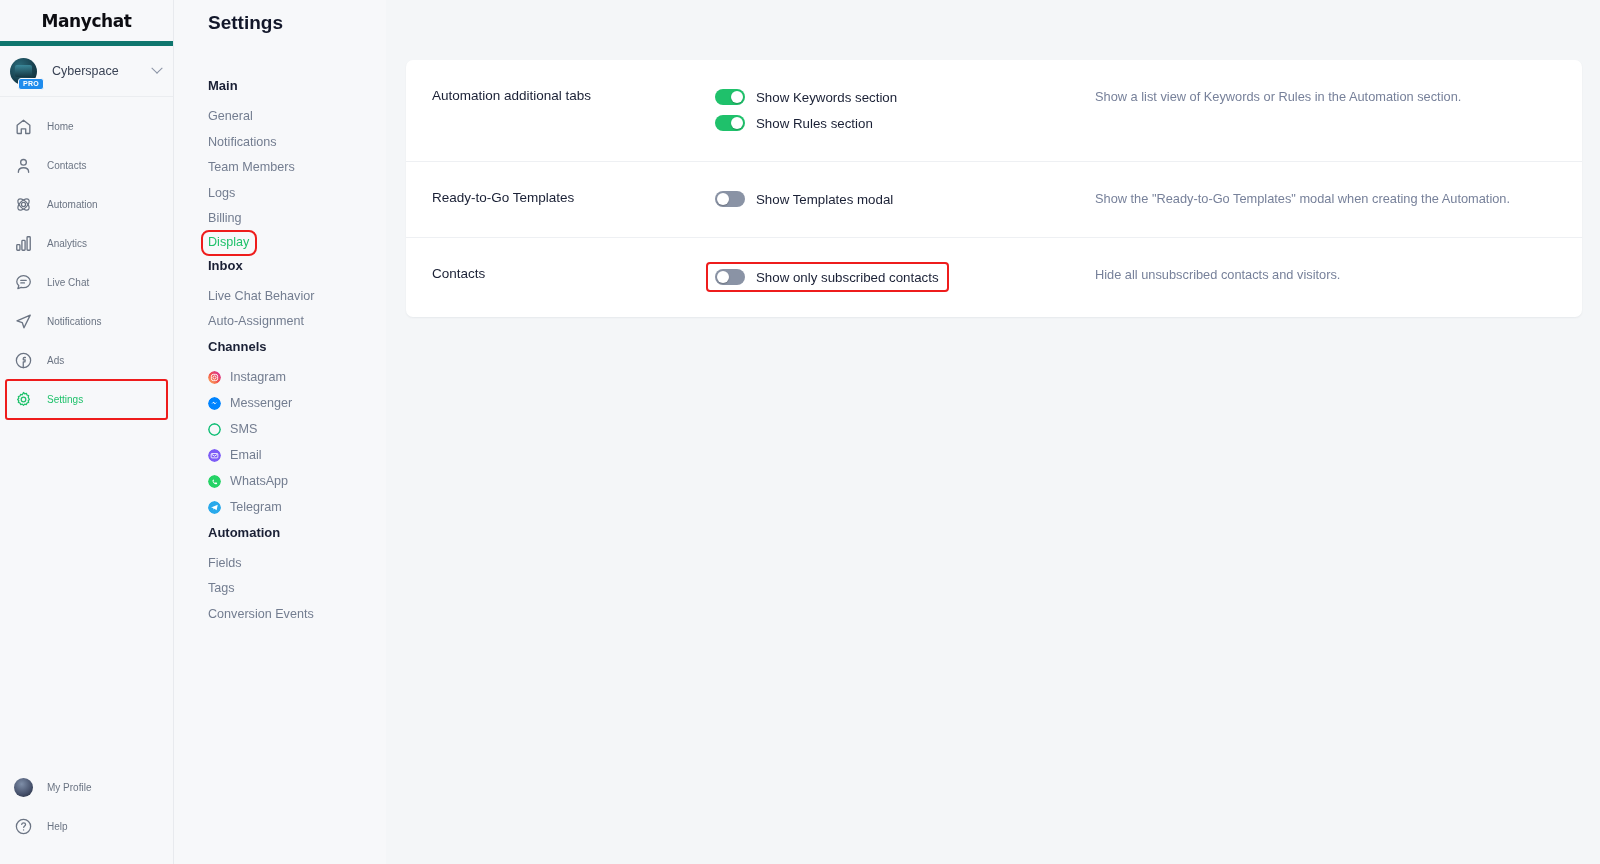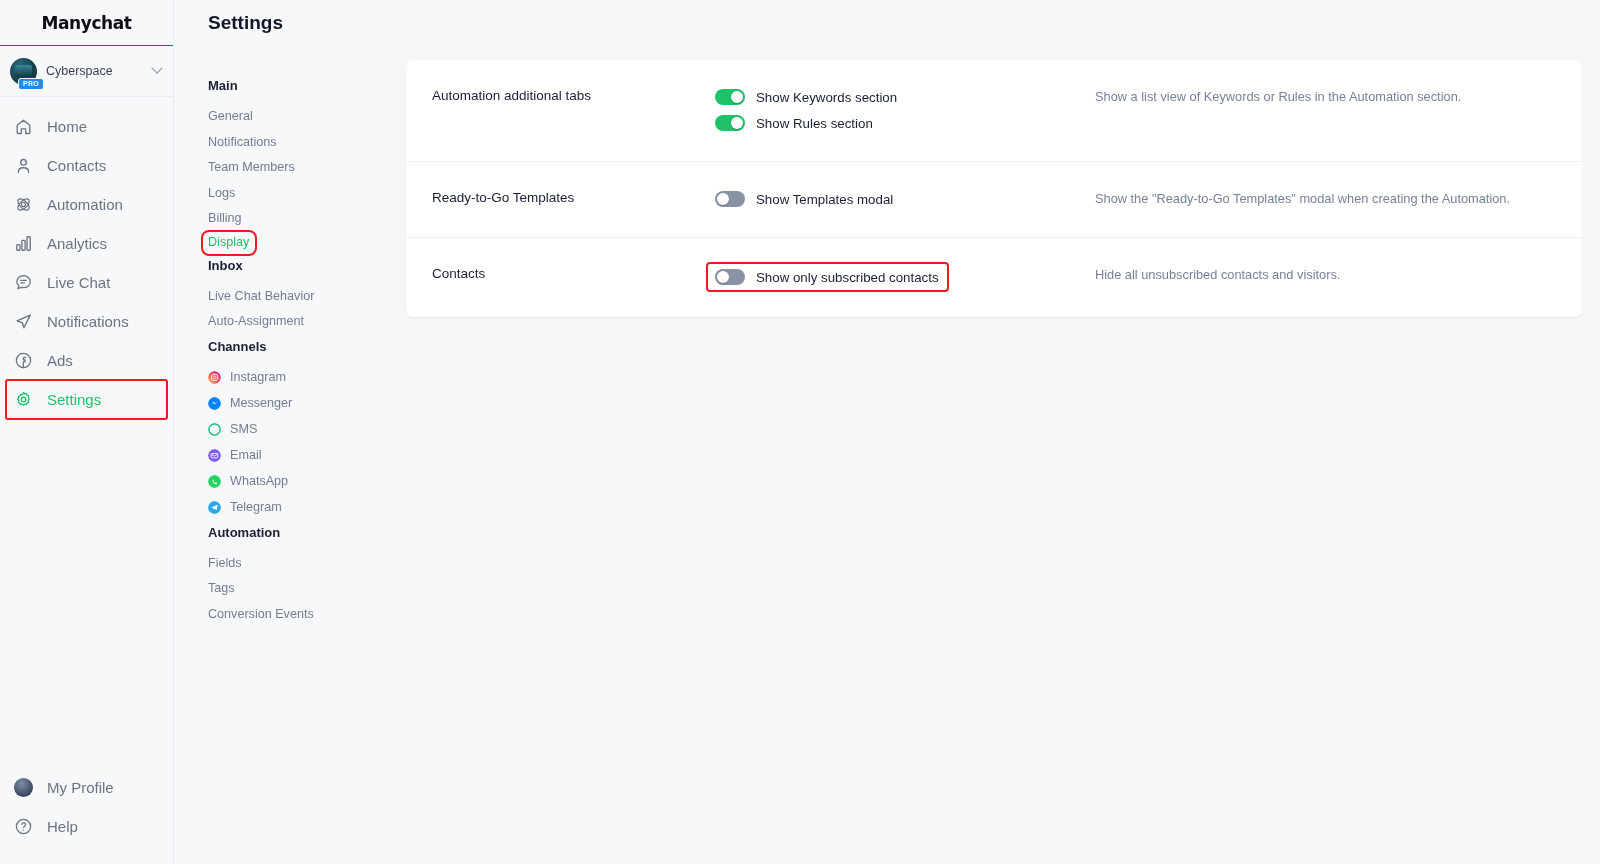--- a/index.html
+++ b/index.html
@@ -14,29 +14,29 @@
   
   .nav-rail {
     width: 174px; height: 864px;
     background: #f7f8fa;
     border-right: 1px solid #e8eaee;
     display: flex; flex-direction: column;
     position: relative; flex: 0 0 174px;
   }
   .logo-row {
     height: 46px; display: flex; align-items: center; justify-content: center;
-    border-bottom: 1px solid #0f766e;
+    border-bottom: 5px solid #0f766e;
   }
   .logo-text {
     font-family: "DejaVu Sans", sans-serif;
     font-weight: 900; font-size: 17px; letter-spacing: -0.4px;
     color: #0d0d12;
   }
   .workspace-row {
-    height: 51px; display: flex; align-items: center; gap: 9px;
+    height: 51px; display: flex; align-items: center; gap: 15px;
     padding: 0 12px 0 10px;
     border-bottom: 1px solid #ebedf0;
   }
   .ws-avatar {
     width: 27px; height: 27px; border-radius: 50%;
     background: radial-gradient(circle at 35% 30%, #2b6b7a 0%, #17414f 55%, #0d2630 100%);
     position: relative; flex: 0 0 27px;
   }
   .ws-avatar::after {
     content: ""; position: absolute; left: 5px; top: 7px;
@@ -54,21 +54,21 @@
   .ws-name { font-size: 12.5px; color: #3a4355; flex: 1; }
   .chev {
     width: 8px; height: 8px; border-right: 1.4px solid #8a93a5;
     border-bottom: 1.4px solid #8a93a5; transform: rotate(45deg) translate(-2px,-2px);
     flex: 0 0 8px;
   }
   .nav-list { padding-top: 10px; flex: 1; }
   .nav-item {
     display: flex; align-items: center; gap: 14px;
     height: 39px; padding: 0 14px; color: #6b7483;
-    font-size: 15px; cursor: pointer; position: relative;
+    font-size: 10px; cursor: pointer; position: relative;
   }
   .nav-item .ic { width: 19px; height: 19px; flex: 0 0 19px; display: block; }
   .nav-item.active { color: #1fc16b; }
   .nav-item.highlight {
     outline: 2px solid #ee1c1c; outline-offset: -1px;
     margin: 0 6px; padding: 0 8px; border-radius: 2px;
   }
   .nav-bottom { padding-bottom: 18px; }
   .profile-av {
     width: 19px; height: 19px; border-radius: 50%; flex: 0 0 19px;

